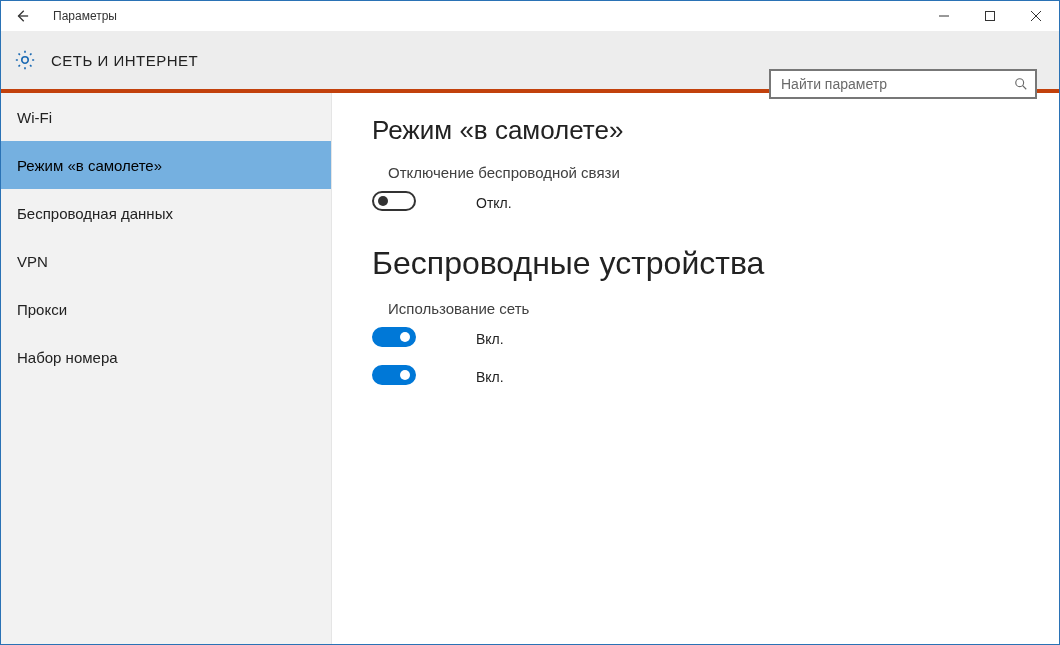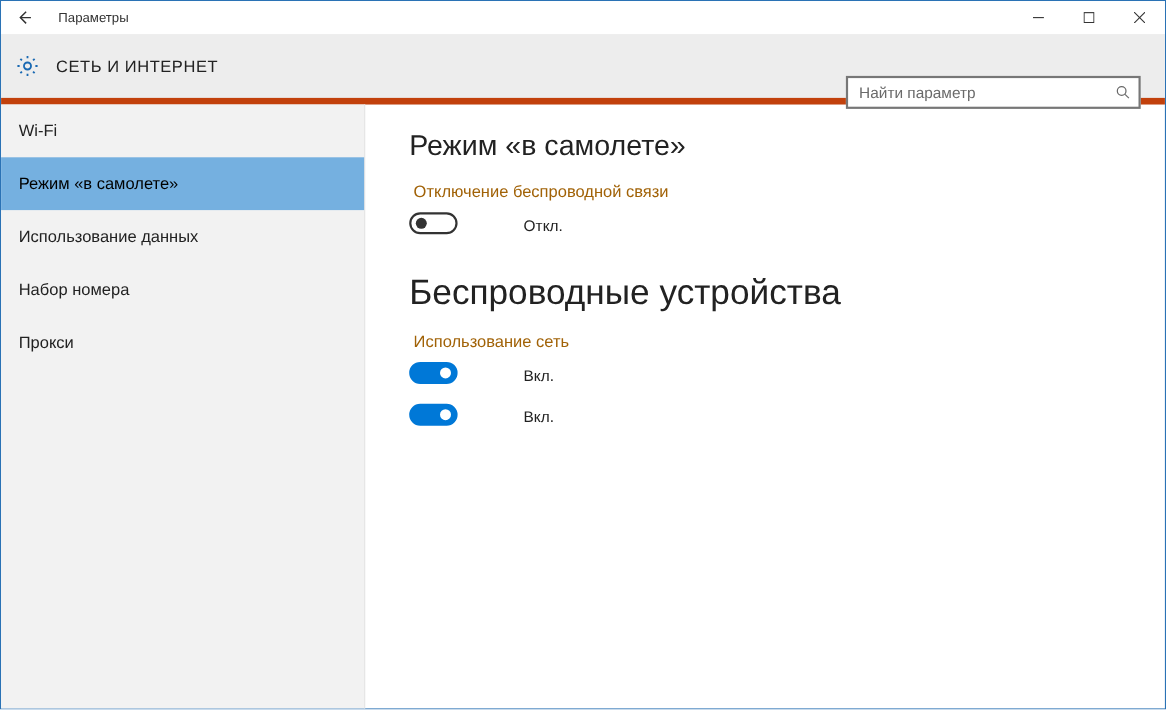--- a/index.html
+++ b/index.html
@@ -55,21 +55,21 @@
   }
   .titlebar .winbtn svg { width: 10px; height: 10px; }
 
   
   .header {
     height: 58px;
     background: #ededed;
     display: flex;
     align-items: center;
     padding: 0 22px 0 12px;
-    border-bottom: 6px solid #c2410c;
+    border-bottom: 4px solid #c2410c;
   }
   .header .gear {
     width: 24px;
     height: 24px;
     margin-right: 14px;
     color: #1b6ab3;
     display: flex;
     align-items: center;
     justify-content: center;
   }
@@ -148,22 +148,22 @@
     color: #222;
   }
   .content h2 {
     font-weight: 400;
     font-size: 32px;
     margin: 34px 0 18px 0;
     color: #222;
   }
   .content .subhead {
     font-size: 15px;
-    margin: 0 0 10px 4px;
-    color: #a16207;
+    margin: 0 0 10px 16px;
+    color: #404040;
   }
   .toggle-row {
     display: flex;
     align-items: flex-end;
     margin-bottom: 18px;
     gap: 48px;
   }
   .toggle {
     width: 44px;
     height: 20px;
@@ -255,27 +255,30 @@
 
   <div class="body">
     <div class="sidebar">
       <div class="item">
         <span>Wi-Fi</span>
       </div>
       <div class="item selected">
         <span>Режим «в самолете»</span>
       </div>
       <div class="item">
-        <span>Использование данных</span>
+        <span>Беспроводная данных</span>
+      </div>
+      <div class="item">
+        <span>VPN</span>
+      </div>
+      <div class="item">
+        <span>Прокси</span>
       </div>
       <div class="item">
         <span>Набор номера</span>
-      </div>
-      <div class="item">
-        <span>Прокси</span>
       </div>
     </div>
 
     <div class="content">
       <h1>Режим «в самолете»</h1>
       <p class="subhead">Отключение беспроводной связи</p>
       <div class="toggle-row">
         <div class="toggle off">
           <div class="knob"></div>
         </div>

